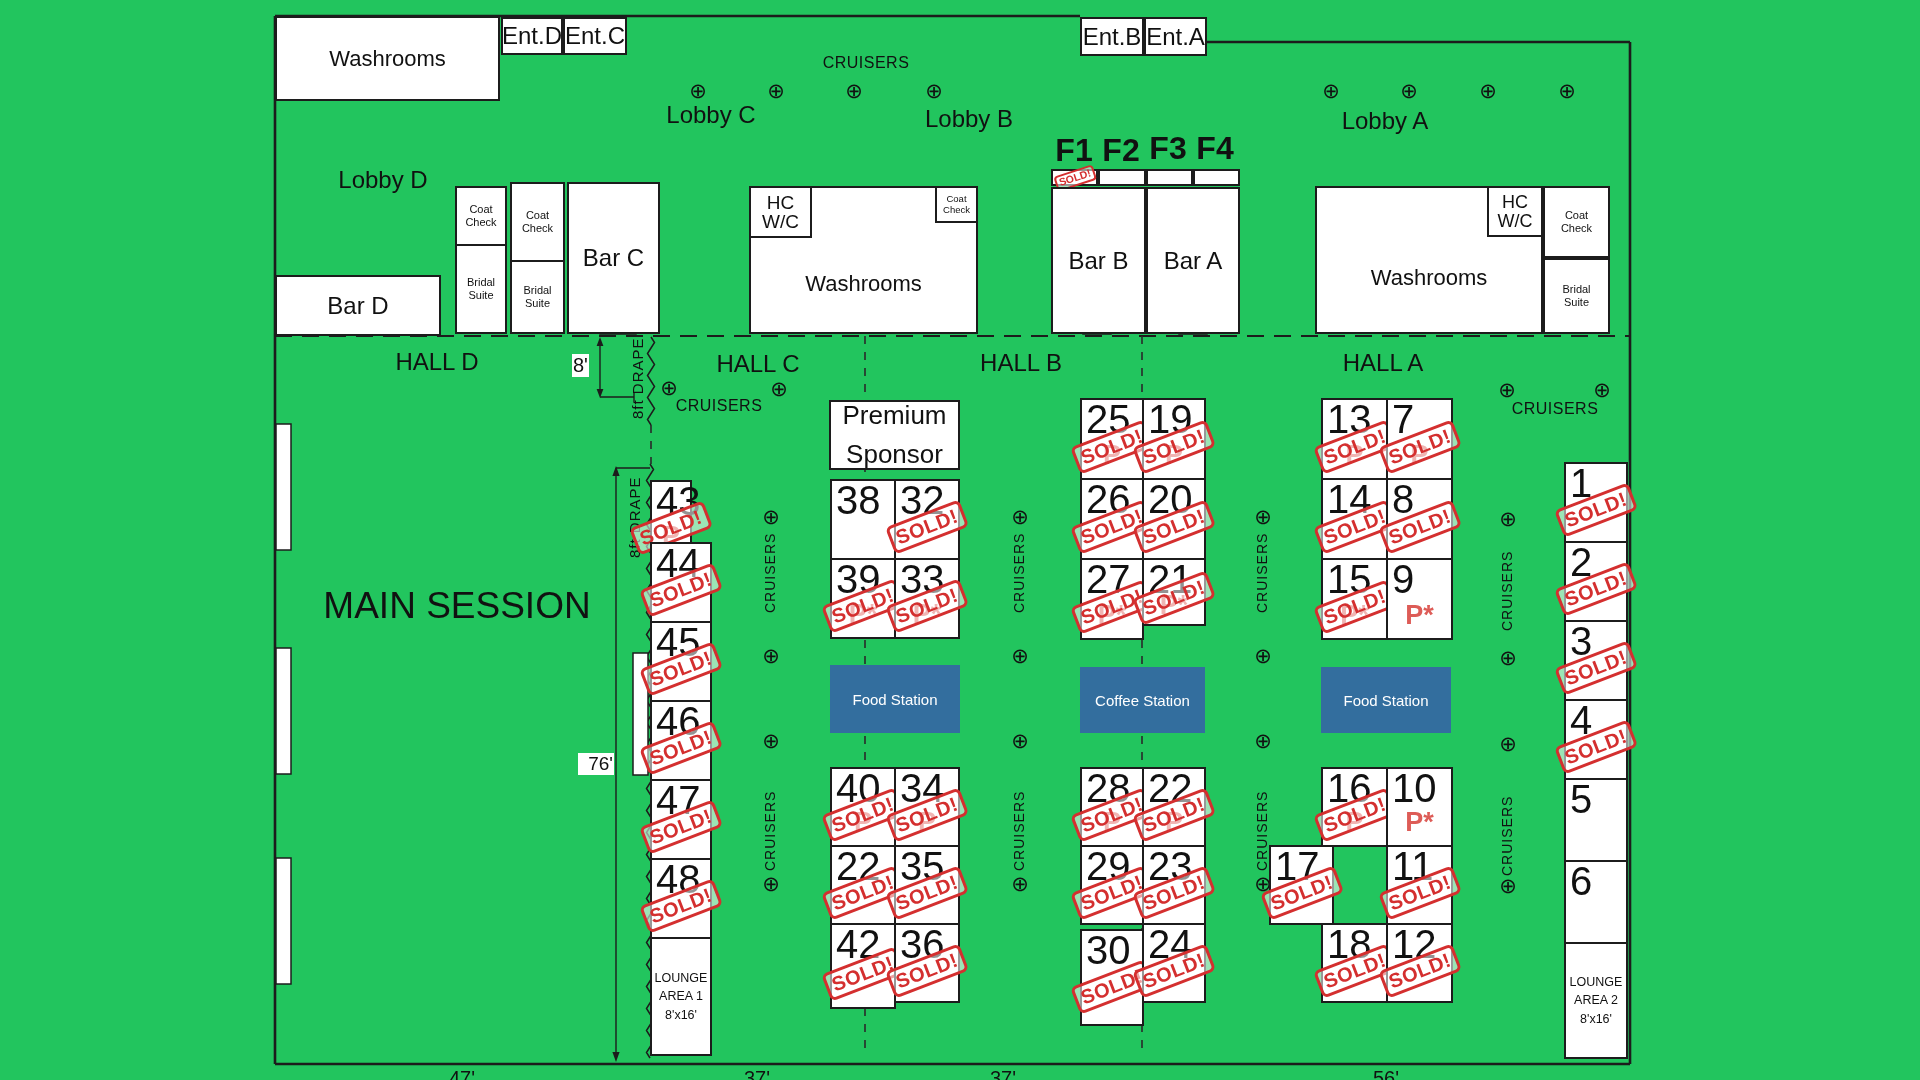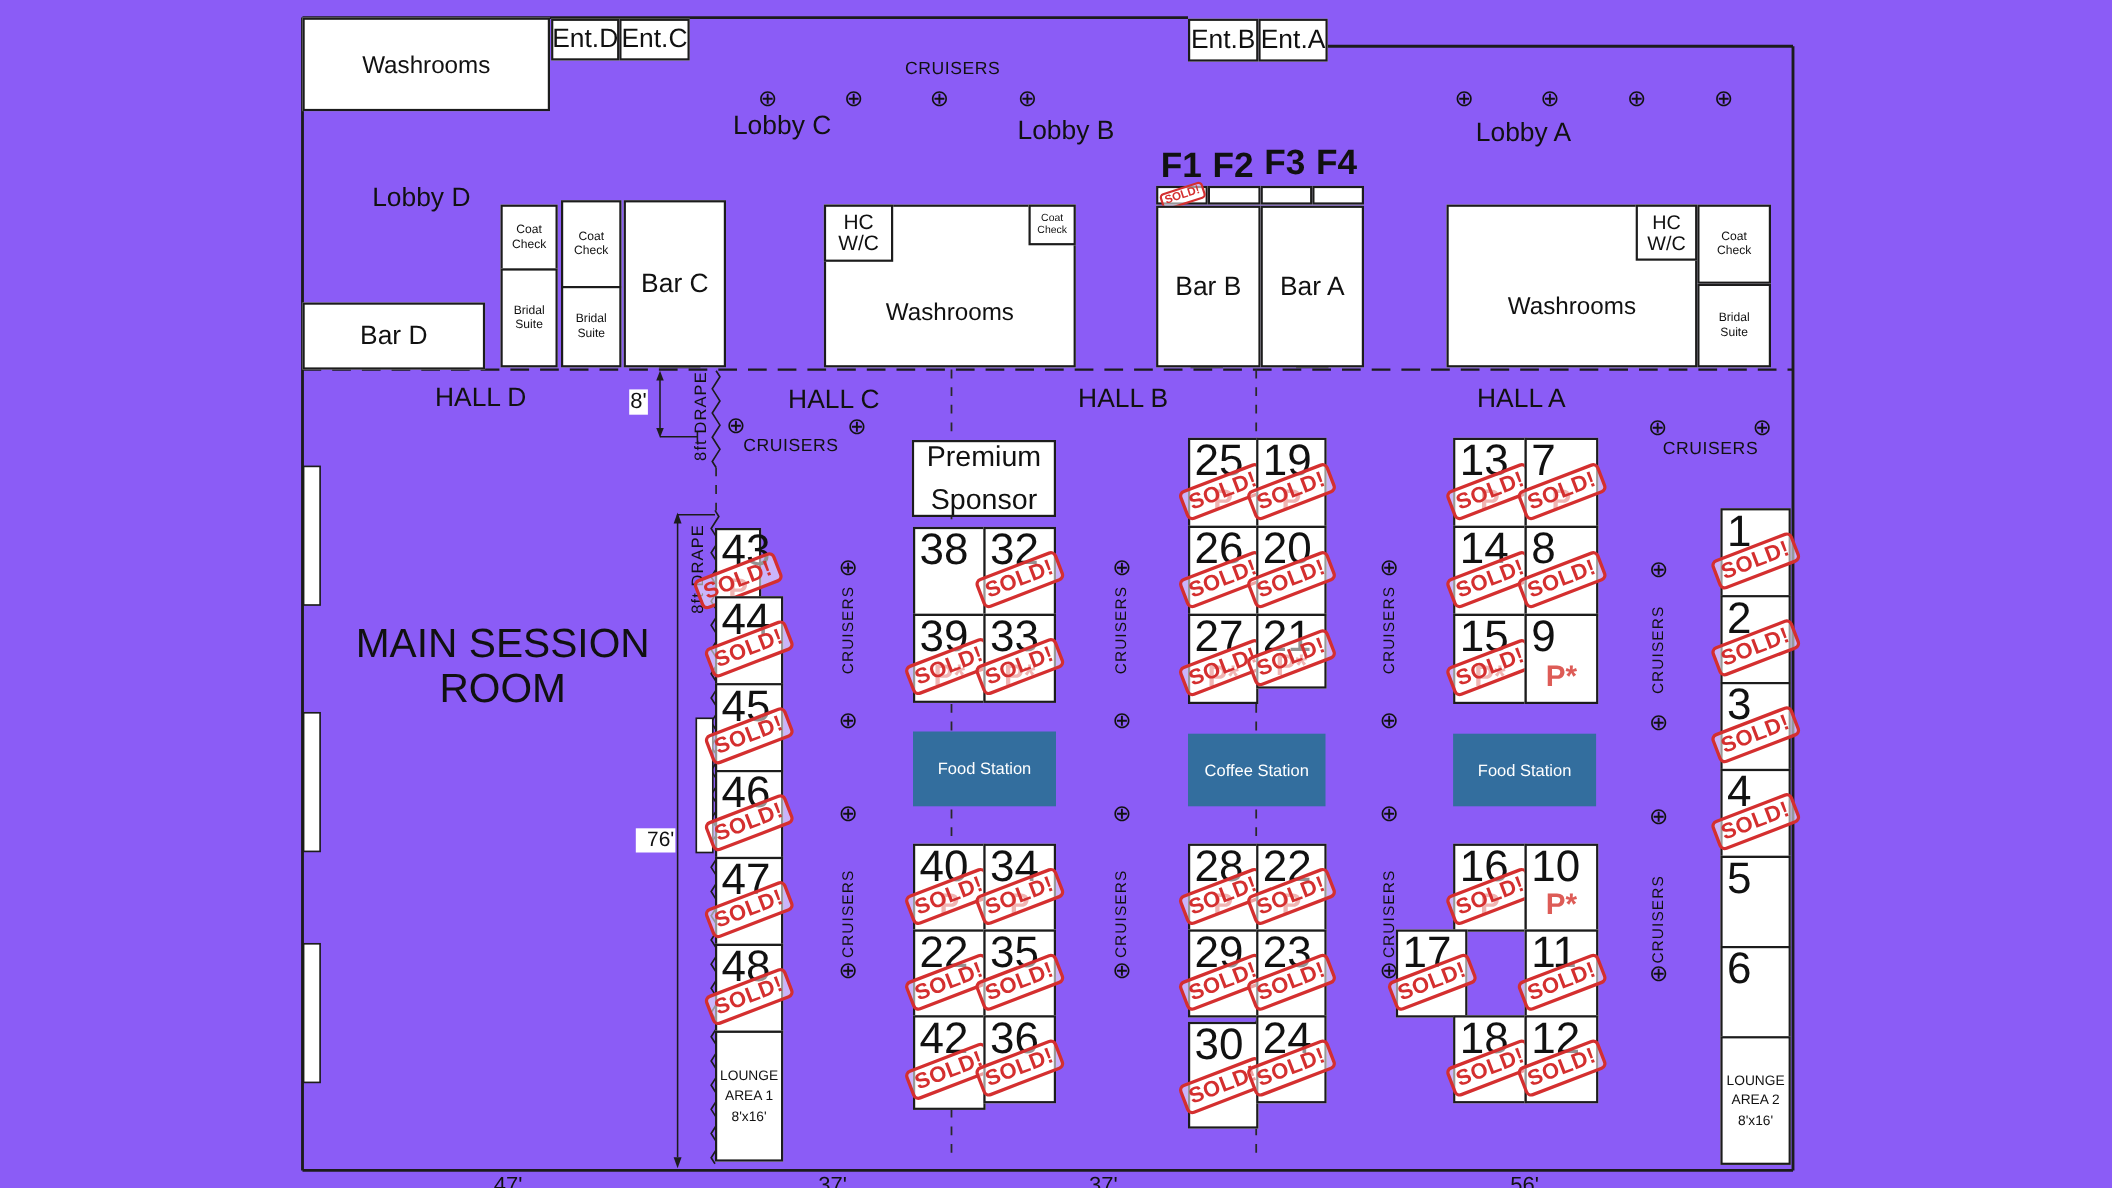--- a/index.html
+++ b/index.html
@@ -1,16 +1,16 @@
 <!DOCTYPE html>
 <html><head>
 <meta charset="utf-8">
 <style>
   html,body{margin:0;padding:0;background:#fff}
-  #plan{position:relative;width:1920px;height:1080px;overflow:hidden;background:#8b5cf6;
+  #plan{position:relative;width:1920px;height:1080px;overflow:hidden;background:#22c55e;
         font-family:"Liberation Sans",sans-serif;color:#111}
   #lines{position:absolute;left:0;top:0;z-index:1}
   .w{stroke:#1c1c1c;stroke-width:2.6}
   .dashmain{stroke:#1c1c1c;stroke-width:2.2;stroke-dasharray:17 10}
   .dashv{stroke:#2a2a2a;stroke-width:1.6;stroke-dasharray:8 8}
   .dim{stroke:#1c1c1c;stroke-width:1.4}
   .zz{stroke:#1c1c1c;stroke-width:1.5;fill:none}
   .cnt{fill:#fff;stroke:#1c1c1c;stroke-width:1.5}
   .arr{fill:#1c1c1c}
   .room{position:absolute;background:#fff;border:2px solid #1c1c1c;box-sizing:border-box;
@@ -182,21 +182,20 @@
   <span class="lbl fs16" style="left:719px;top:406px">CRUISERS</span>
   <span class="lbl fs16" style="left:1555px;top:409px">CRUISERS</span>
 
   <span class="dimtxt" style="left:572px;top:354px;font-size:20px">8'</span>
   <span class="dimtxt" style="left:578px;top:753px;width:34px;text-align:right">76'</span>
   <span class="vtext" style="left:629px;top:337px;height:82px;font-size:15px">8ft DRAPE</span>
   <span class="vtext" style="left:626px;top:472px;height:86px;font-size:15px">8ft DRAPE</span>
 
   <div class="lbl fs37" style="left:457px;top:606px;text-align:center">
     <div>MAIN SESSION</div>
-    <div>ROOM</div>
   </div>
 
   <span class="cru" style="left:698px;top:90px">⊕</span>
   <span class="cru" style="left:776px;top:90px">⊕</span>
   <span class="cru" style="left:854px;top:90px">⊕</span>
   <span class="cru" style="left:934px;top:90px">⊕</span>
   <span class="cru" style="left:1331px;top:90px">⊕</span>
   <span class="cru" style="left:1409px;top:90px">⊕</span>
   <span class="cru" style="left:1488px;top:90px">⊕</span>
   <span class="cru" style="left:1567px;top:90px">⊕</span>

